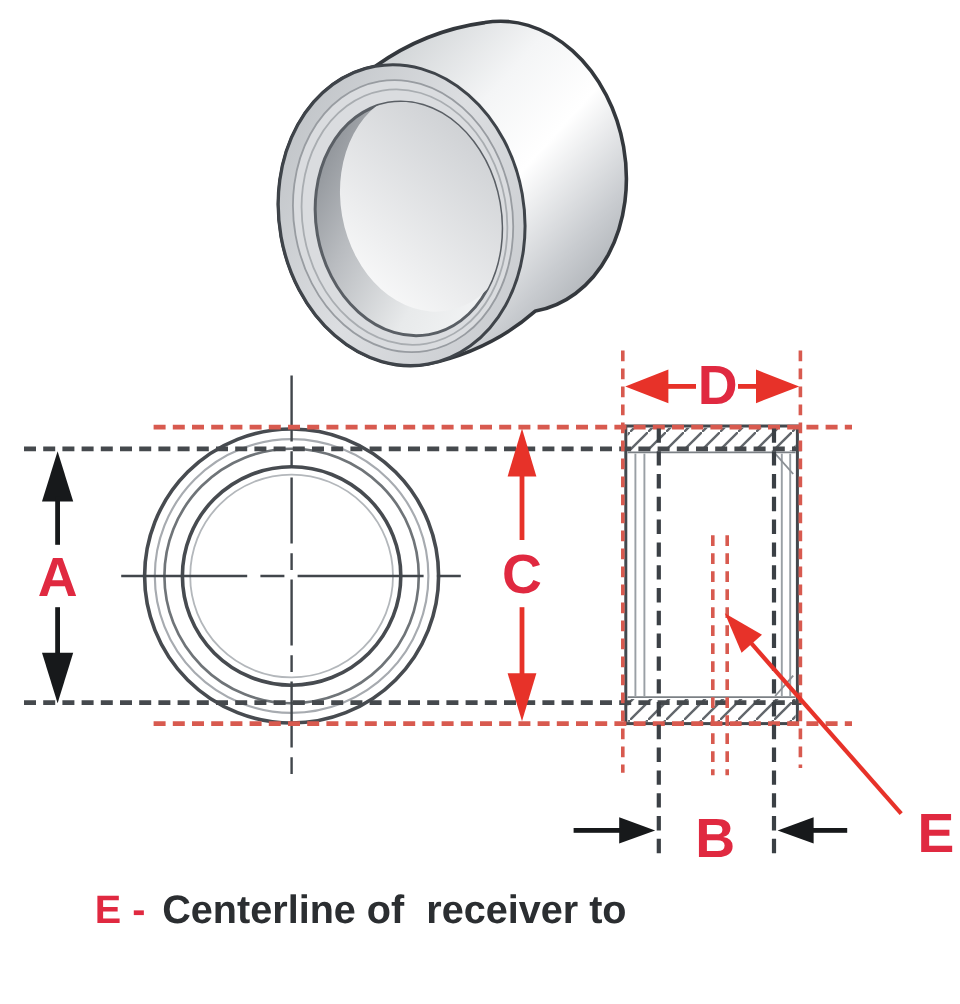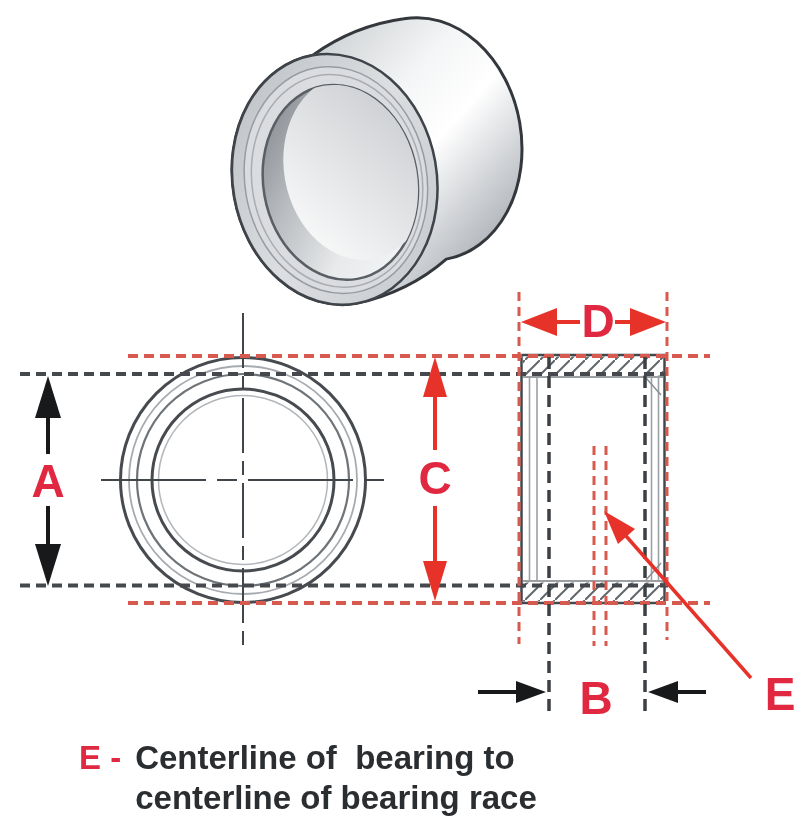--- a/index.html
+++ b/index.html
@@ -156,18 +156,17 @@
 
   <div class="dim-label" style="left:48px;top:481px;">A</div>
   <div class="dim-label" style="left:435px;top:478px;">C</div>
   <div class="dim-label" style="left:598px;top:321px;">D</div>
   <div class="dim-label" style="left:596px;top:698px;">B</div>
   <div class="dim-label" style="left:780px;top:694px;">E</div>
 
   <div class="caption">
     <span class="cap-prefix">E -</span>
     <span class="cap-text">
-      <div class="cap-line">Centerline of  bearing to</div>
-      <div class="cap-line">centerline of bearing race</div>
+      <div class="cap-line">Centerline of  receiver to</div>
     </span>
   </div>
 
 </div>
 
 </body></html>

